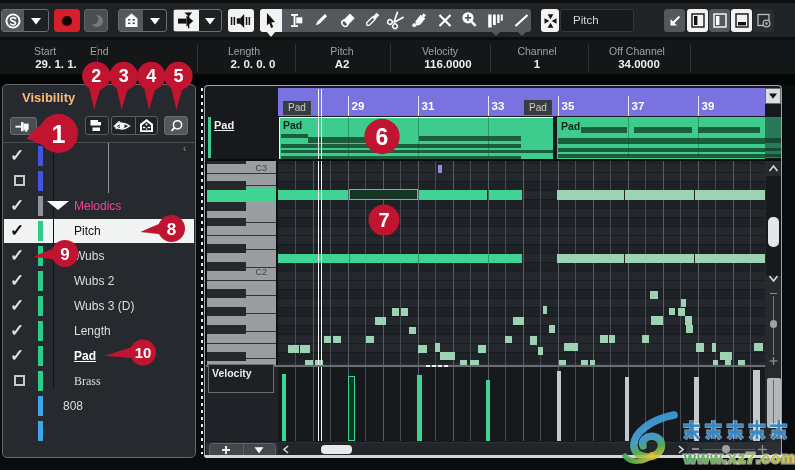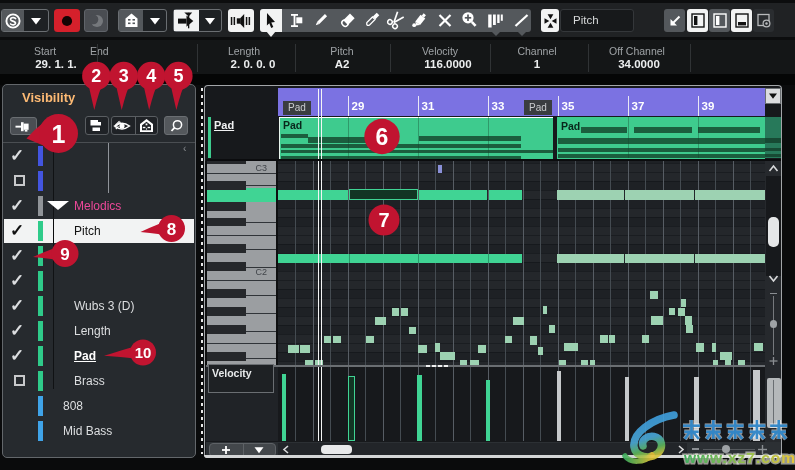--- a/index.html
+++ b/index.html
@@ -246,38 +246,39 @@
       <polygon points="1,1 23,1 12,10" fill="#fff"></polygon>
     </svg>
 <div class="" style="position:absolute;left:74px;top:199.2px;width:115px;height:14px;color:#ec4899;font-size:12px;">Melodics</div>
 <div class="" style="position:absolute;left:4px;top:218.7px;width:190px;height:24px;background:#f2f3f3;"></div>
 <div class="" style="position:absolute;left:52.5px;top:218.7px;width:1.5px;height:24px;background:#0a0b0c;"></div>
 <div class="" style="position:absolute;left:10px;top:220.2px;width:20px;height:20px;color:#111;font-size:17px;font-weight:bold;">✓</div>
 <div class="" style="position:absolute;left:38px;top:220.7px;width:5px;height:20px;background:#2fcb8a;"></div>
 <div class="" style="position:absolute;left:74px;top:224.2px;width:115px;height:14px;color:#111;font-size:12px;">Pitch</div>
 <div class="" style="position:absolute;left:10px;top:245.2px;width:20px;height:20px;color:#dcdee0;font-size:17px;font-weight:bold;">✓</div>
 <div class="" style="position:absolute;left:38px;top:245.7px;width:5px;height:20px;background:#2fcb8a;"></div>
+<div class="" style="position:absolute;left:74px;top:249.2px;width:115px;height:14px;color:#dcdee0;font-size:12px;">Wubs</div>
 <div class="" style="position:absolute;left:10px;top:270.2px;width:20px;height:20px;color:#dcdee0;font-size:17px;font-weight:bold;">✓</div>
 <div class="" style="position:absolute;left:38px;top:270.7px;width:5px;height:20px;background:#2fcb8a;"></div>
+<div class="" style="position:absolute;left:74px;top:274.2px;width:115px;height:14px;color:#dcdee0;font-size:12px;">Wubs 2</div>
 <div class="" style="position:absolute;left:10px;top:295.2px;width:20px;height:20px;color:#dcdee0;font-size:17px;font-weight:bold;">✓</div>
 <div class="" style="position:absolute;left:38px;top:295.7px;width:5px;height:20px;background:#2fcb8a;"></div>
 <div class="" style="position:absolute;left:74px;top:299.2px;width:115px;height:14px;color:#dcdee0;font-size:12px;">Wubs 3 (D)</div>
 <div class="" style="position:absolute;left:10px;top:320.2px;width:20px;height:20px;color:#dcdee0;font-size:17px;font-weight:bold;">✓</div>
 <div class="" style="position:absolute;left:38px;top:320.7px;width:5px;height:20px;background:#2fcb8a;"></div>
 <div class="" style="position:absolute;left:74px;top:324.2px;width:115px;height:14px;color:#dcdee0;font-size:12px;">Length</div>
 <div class="" style="position:absolute;left:10px;top:345.2px;width:20px;height:20px;color:#dcdee0;font-size:17px;font-weight:bold;">✓</div>
 <div class="" style="position:absolute;left:38px;top:345.7px;width:5px;height:20px;background:#2fcb8a;"></div>
 <div class="" style="position:absolute;left:74px;top:349.2px;width:115px;height:14px;color:#dcdee0;font-size:12px;font-weight:bold;text-decoration:underline;color:#fff;">Pad</div>
 <div class="" style="position:absolute;left:14px;top:374.7px;width:11px;height:11px;border:2px solid #c8c9cb;"></div>
 <div class="" style="position:absolute;left:38px;top:370.7px;width:5px;height:20px;background:#2fcb8a;"></div>
-<div class="" style="position:absolute;left:74px;top:374.2px;width:115px;height:14px;color:#dcdee0;font-size:12px;">Brass</div>
+<div class="" style="position:absolute;left:74px;top:374.2px;width:115px;height:14px;color:#dcdee0;font-size:12px;font-family:Liberation Serif, serif;">Brass</div>
 <div class="" style="position:absolute;left:38px;top:395.7px;width:5px;height:20px;background:#3fa3e8;"></div>
 <div class="" style="position:absolute;left:63px;top:399.2px;width:115px;height:14px;color:#dcdee0;font-size:12px;">808</div>
 <div class="" style="position:absolute;left:38px;top:420.7px;width:5px;height:20px;background:#3fa3e8;"></div>
-<div class="" style="position:absolute;left:63px;top:424.2px;width:115px;height:14px;color:#dcdee0;font-size:12px;">Mid Bass</div>
 <div class="" style="position:absolute;left:204px;top:85px;width:578px;height:373px;background:#17191c;border:1.2px solid #a2a5a8;border-bottom:2.2px solid #d8dadb;border-radius:4px;"></div>
 <div class="" style="position:absolute;left:200.5px;top:88px;width:2.5px;height:366px;background:repeating-linear-gradient(to bottom,#e8e8e8 0 3px,transparent 3px 7px);"></div>
 <div class="" style="position:absolute;left:206px;top:87px;width:72px;height:72px;background:#17191c;"></div>
 <div class="" style="position:absolute;left:208px;top:117px;width:3px;height:41px;background:#3ecb8e;"></div>
 <div class="" style="position:absolute;left:214px;top:119px;width:40px;height:13px;color:#f0f1f2;font-size:11px;font-weight:bold;text-decoration:underline;">Pad</div>
 <div class="" style="position:absolute;left:278px;top:88px;width:487px;height:28px;background:#7b72e2;"></div>
 <div class="" style="position:absolute;left:347.5px;top:96px;width:1px;height:20px;background:#e8e8f4;"></div>
 <div class="" style="position:absolute;left:351.5px;top:100px;width:30px;height:13px;color:#fff;font-size:11.5px;font-weight:bold;">29</div>
 <div class="" style="position:absolute;left:417.5px;top:96px;width:1px;height:20px;background:#e8e8f4;"></div>
 <div class="" style="position:absolute;left:421.5px;top:100px;width:30px;height:13px;color:#fff;font-size:11.5px;font-weight:bold;">31</div>

